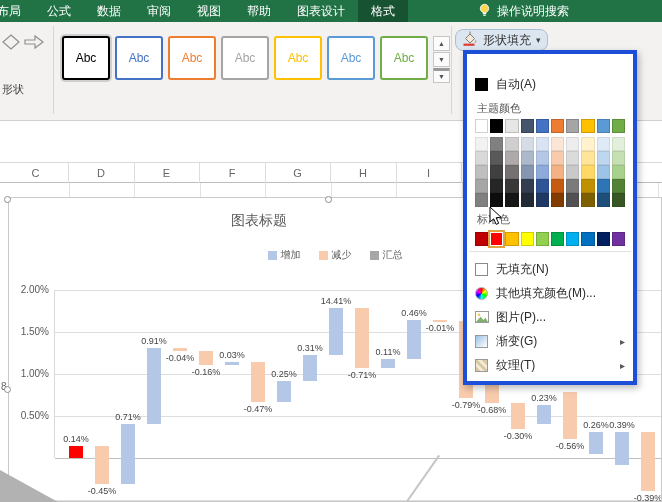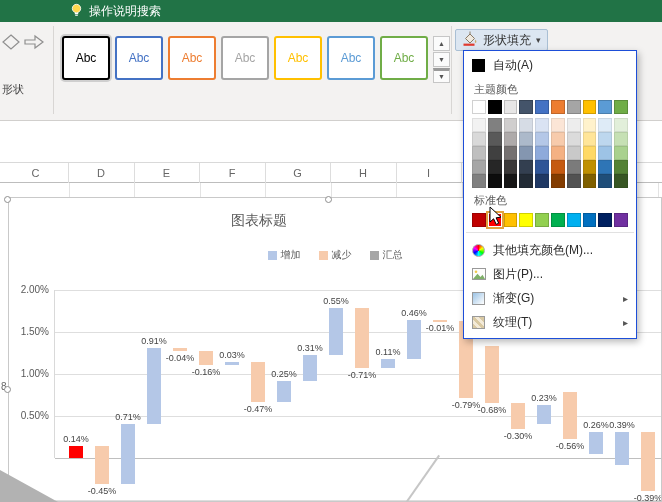--- a/index.html
+++ b/index.html
@@ -22,21 +22,21 @@
   .sliver .slbl{position:absolute;left:2px;top:50px;font-size:11px;width:46px;overflow:hidden;color:#444}
   .gdiv{position:absolute;top:4px;bottom:6px;width:1px;background:#d8d6d4}
   #gallery{position:absolute;inset:0}
   .gcell{position:absolute;top:14px;width:48px;height:44px;background:#fff;border-radius:3px;
     display:flex;align-items:center;justify-content:center;font-size:12px}
   .gcell.sel{box-shadow:0 0 0 2px #cfcfcf}
   .gsb{position:absolute;left:433px;width:17px;height:15px;background:#fbfbfb;border:1px solid #c6c6c6;
     font-size:7px;color:#555;display:flex;align-items:center;justify-content:center}
   .grplabel{position:absolute;top:78px;left:60px;width:370px;text-align:center;font-size:11px;color:#6a6a6a}
   .fillbtn{position:absolute;left:455px;top:7px;height:22px;display:flex;align-items:center;gap:5px;
-    padding:8px 6px;background:#dce6f1;border:1px solid #a9bfd4;font-size:12px;color:#333;border-radius:2px}
+    padding:8px 6px;background:#dce6f1;border:1px solid #a9bfd4;font-size:12px;color:#333;border-radius:8px}
   .caret{font-size:9px;color:#444}
 
   
   .colhdr{position:absolute;top:162px;left:0;right:0;height:21px;background:#fff;
     border-top:1px solid #d9d9d9;border-bottom:1px solid #bdbdbd;z-index:2}
   .colcell{position:absolute;top:0;height:20px;line-height:20px;text-align:center;
     font-size:11px;color:#666;border-right:1px solid #ddd}
   .vline{position:absolute;top:183px;height:14px;width:1px;background:#e3e3e3;z-index:1}
   .rowlbl{position:absolute;left:1px;top:381px;font-size:10px;color:#666;z-index:1}
 
@@ -61,22 +61,22 @@
   .wm-tri{position:absolute;left:0;top:470px;width:58px;height:32px;background:#b2b2b2;
     clip-path:polygon(0 0,100% 100%,0 100%);z-index:8}
   .wm-line{position:absolute;left:421px;top:450px;width:2px;height:60px;background:#c6c6c6;
     transform:rotate(35deg);z-index:9}
   .wm-band{position:absolute;left:395px;top:456px;width:267px;height:46px;background:#fff;z-index:8;
     clip-path:polygon(46px 0,267px 0,267px 46px,14px 46px)}
   .wx-icon{position:absolute;left:66px;top:6px}
   .wx-text{position:absolute;left:104px;top:13px;font-size:15px;font-weight:bold;color:#151515}
 
   
-  #fillmenu{position:absolute;left:463px;top:50px;width:174px;background:#fff;border:1px solid #1d4ed8;
-    box-shadow:2px 3px 7px rgba(0,0,0,.28);z-index:20;padding:2px 0 4px;font-size:12px;color:#2b2b2b}
+  #fillmenu{position:absolute;left:463px;top:50px;width:174px;background:#fff;border:4px solid #1d4ed8;
+    box-shadow:2px 3px 7px rgba(0,0,0,.28);z-index:20;padding:18px 0 4px;font-size:12px;color:#2b2b2b}
   .mi{height:24px;display:flex;align-items:center;gap:8px;padding:0 8px}
   .mi .arrow{margin-left:auto;color:#555;font-size:10px}
   .mlabel{padding:5px 10px 3px;font-size:11px;color:#595959}
   .grid{padding:0 8px}
   .grow{display:flex;gap:2px}
   .grow.main{margin-bottom:4px}
   .grow.std{margin-top:2px}
   .sw{width:14px;height:14px;border:1px solid rgba(0,0,0,.18)}
   .sw.shade{border-color:rgba(0,0,0,.08)}
   .sw.selstd{outline:2px solid #e2a33e;border-color:#fff}
@@ -90,20 +90,30 @@
   .sw-tex{border:1px solid #999;background:repeating-linear-gradient(45deg,#d9c9a3 0 3px,#f3ead8 3px 6px)}
 
   .cursor{position:absolute;left:489px;top:206px;z-index:40}
 </style>
 </head>
 <body>
 
 <div id="screen">
 
   <div class="tabbar">
+    <div id="tabstrip">
+        <span class="tab" style="margin-left: -16px;">布局</span>
+        <span class="tab">公式</span>
+        <span class="tab">数据</span>
+        <span class="tab">审阅</span>
+        <span class="tab">视图</span>
+        <span class="tab">帮助</span>
+        <span class="tab">图表设计</span>
+        <span class="tab active">格式</span>
+      </div>
     <div class="assist">
       <span>
         <svg width="13" height="14" viewBox="0 0 13 14">
             <circle cx="6.5" cy="5.5" r="4.2" fill="#ffd84d" stroke="#ffffff" stroke-width="0.8"></circle>
             <rect x="4.8" y="10" width="3.4" height="1.3" fill="#ffffff"></rect>
             <rect x="5.2" y="11.8" width="2.6" height="1" fill="#ffffff"></rect>
           </svg>
       </span>
       <span>操作说明搜索</span>
     </div>
@@ -206,21 +216,21 @@
       <div class="blabel" style="left: 174px; top: 168.76px;">-0.16%</div>
       <div class="bar" style="left: 216px; top: 164.24px; height: 2.52px; background: rgb(180, 199, 231);"></div>
       <div class="blabel" style="left: 200px; top: 152.24px;">0.03%</div>
       <div class="bar" style="left: 242px; top: 164.24px; height: 39.48px; background: rgb(247, 203, 172);"></div>
       <div class="blabel" style="left: 226px; top: 205.72px;">-0.47%</div>
       <div class="bar" style="left: 268px; top: 182.72px; height: 21px; background: rgb(180, 199, 231);"></div>
       <div class="blabel" style="left: 252px; top: 170.72px;">0.25%</div>
       <div class="bar" style="left: 294px; top: 156.68px; height: 26.04px; background: rgb(180, 199, 231);"></div>
       <div class="blabel" style="left: 278px; top: 144.68px;">0.31%</div>
       <div class="bar" style="left: 320px; top: 110.48px; height: 46.2px; background: rgb(180, 199, 231);"></div>
-      <div class="blabel" style="left: 304px; top: 98.48px;">0.55%</div>
+      <div class="blabel" style="left: 304px; top: 98.48px;">14.41%</div>
       <div class="bar" style="left: 346px; top: 110.48px; height: 59.64px; background: rgb(247, 203, 172);"></div>
       <div class="blabel" style="left: 330px; top: 172.12px;">-0.71%</div>
       <div class="bar" style="left: 372px; top: 160.88px; height: 9.24px; background: rgb(180, 199, 231);"></div>
       <div class="blabel" style="left: 356px; top: 148.88px;">0.11%</div>
       <div class="bar" style="left: 398px; top: 122.24px; height: 38.64px; background: rgb(180, 199, 231);"></div>
       <div class="blabel" style="left: 382px; top: 110.24px;">0.46%</div>
       <div class="bar" style="left: 424px; top: 122.24px; height: 2px; background: rgb(247, 203, 172);"></div>
       <div class="blabel" style="left: 408px; top: 125.08px;">-0.01%</div>
       <div class="bar" style="left: 450px; top: 123.08px; height: 76.44px; background: rgb(247, 203, 172);"></div>
       <div class="blabel" style="left: 434px; top: 201.52px;">-0.79%</div>
@@ -334,20 +344,24 @@
         <div class="sw" style="background: rgb(255, 255, 0);"></div>
         <div class="sw" style="background: rgb(146, 208, 80);"></div>
         <div class="sw" style="background: rgb(0, 176, 80);"></div>
         <div class="sw" style="background: rgb(0, 176, 240);"></div>
         <div class="sw" style="background: rgb(0, 112, 192);"></div>
         <div class="sw" style="background: rgb(0, 32, 96);"></div>
         <div class="sw" style="background: rgb(112, 48, 160);"></div>
       </div>
     <hr class="msep">
     <div class="mi">
+      <span class="micon sw-nofill"></span>
+      <span>无填充(N)</span>
+    </div>
+    <div class="mi">
       <span class="micon sw-wheel"></span>
       <span>其他填充颜色(M)...</span>
     </div>
     <div class="mi">
       <span class="micon">
         <svg width="14" height="12" viewBox="0 0 14 12">
             <rect x="0.5" y="0.5" width="13" height="11" fill="#fdfdfd" stroke="#999999"></rect>
             <circle cx="4" cy="3.8" r="1.3" fill="#f2c94c"></circle>
             <path d="M1 11 L5.5 5.8 L8.5 9 L10.5 6.8 L13 11 Z" fill="#7fb069"></path>
           </svg>

